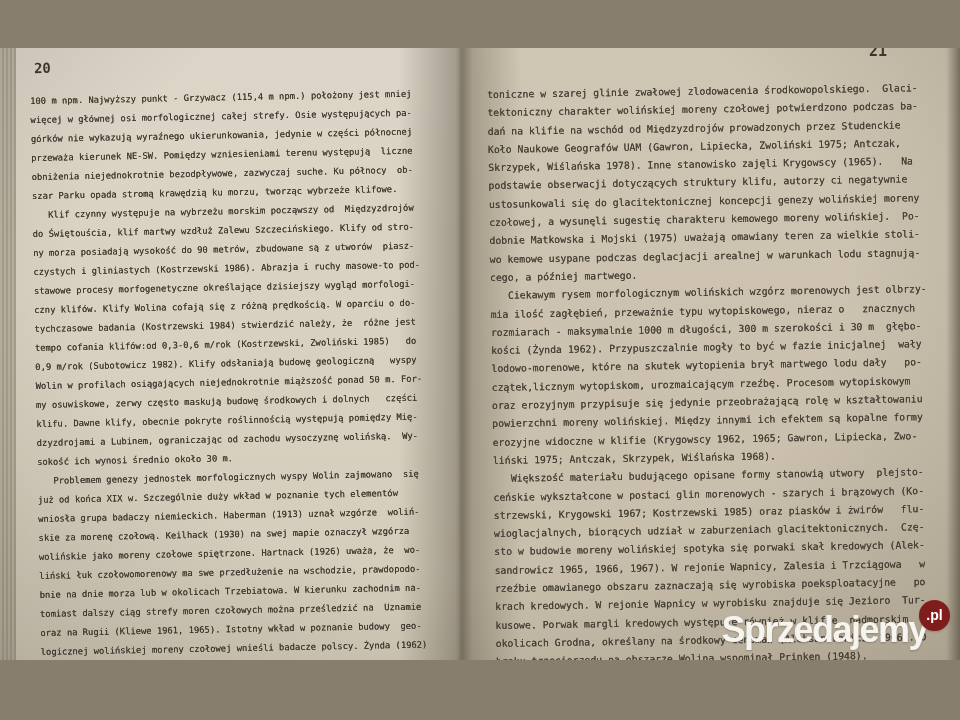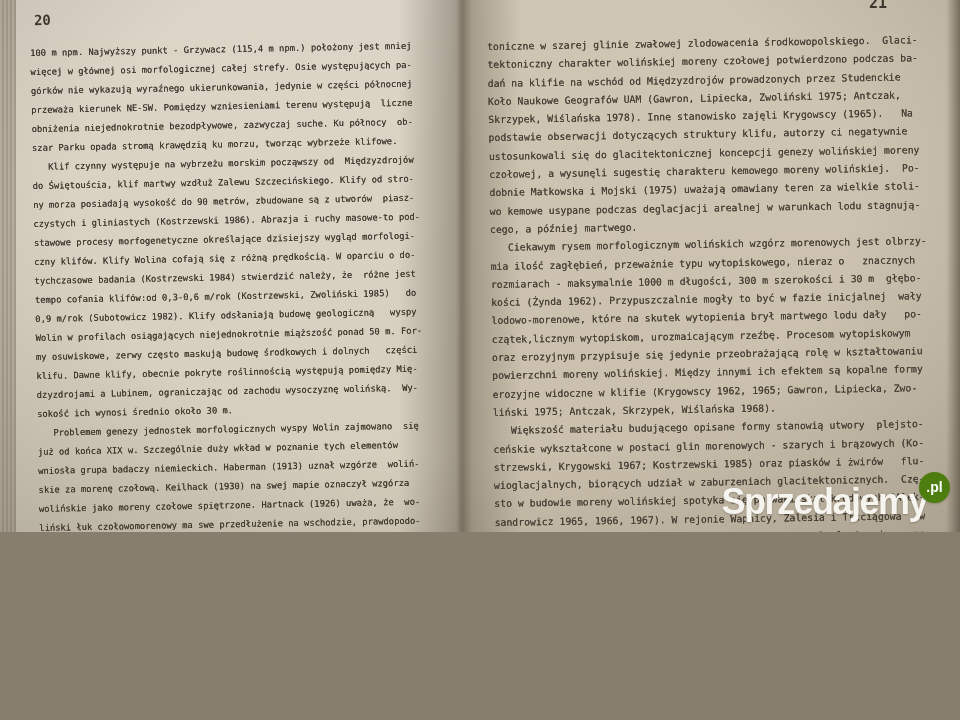--- a/index.html
+++ b/index.html
@@ -1,17 +1,17 @@
 <!DOCTYPE html>
 <html><head>
 <meta charset="utf-8">
 <style>
   html,body{margin:0;padding:0;}
   body{width:960px;height:720px;overflow:hidden;background:#877e6e;font-family:"DejaVu Sans",sans-serif;}
-  .scene{position:relative;width:960px;height:532px;overflow:hidden;}
+  .scene{position:relative;width:960px;height:612px;overflow:hidden;margin-top:48px;}
   
   .page{position:absolute;top:0;height:720px;}
   .page.left{left:0;width:459px;background:linear-gradient(180deg,#ddd6c8 0%,#d8d1c1 40%,#d2cab8 100%);}
   .page.right{left:459px;width:501px;background:linear-gradient(180deg,#cfc6b3 0%,#cbc1ae 45%,#c6bca8 100%);}
   
   .edge-left{position:absolute;left:0;top:0;width:16px;height:720px;
     background:repeating-linear-gradient(90deg,#b7af9f 0 2px,#a29988 2px 4px);opacity:.9;}
   
   .gutter{position:absolute;left:398px;top:0;width:124px;height:720px;
     background:linear-gradient(90deg,rgba(74,64,50,0) 0%,rgba(74,64,50,.38) 46%,rgba(58,49,38,.52) 52%,rgba(74,64,50,.30) 60%,rgba(74,64,50,0) 100%);}
@@ -34,21 +34,21 @@
     color:#474036;transform:rotate(-0.9deg);transform-origin:0 0;}
   .pagenum{position:absolute;font-family:"DejaVu Sans Mono","Liberation Mono",monospace;
     color:#3c362c;font-weight:bold;}
   .pagenum-left{left:34px;top:12px;font-size:14px;transform:rotate(-2deg);}
   .pagenum-right{left:869px;top:-6px;font-size:15px;}
   
   .watermark{position:absolute;right:10px;bottom:12px;display:flex;align-items:flex-start;
     font-family:"Liberation Sans","DejaVu Sans",sans-serif;}
   .wm-brand{font-size:36px;font-weight:bold;color:#f6f4ef;letter-spacing:-1.5px;
     text-shadow:0 1px 2px rgba(70,60,45,.35);line-height:1;}
-  .wm-badge{display:inline-block;width:31px;height:31px;border-radius:50%;background:#4d7c0f;
+  .wm-badge{display:inline-block;width:31px;height:31px;border-radius:50%;background:#7f1d1d;
     color:#fff;font-size:14px;font-weight:bold;text-align:center;line-height:31px;
     margin-left:-8px;margin-top:-12px;box-shadow:0 1px 2px rgba(70,60,45,.3);}
 </style>
 </head>
 <body>
 
 <div class="scene">
 
   <div class="page left"></div>
   <div class="page right"></div>

